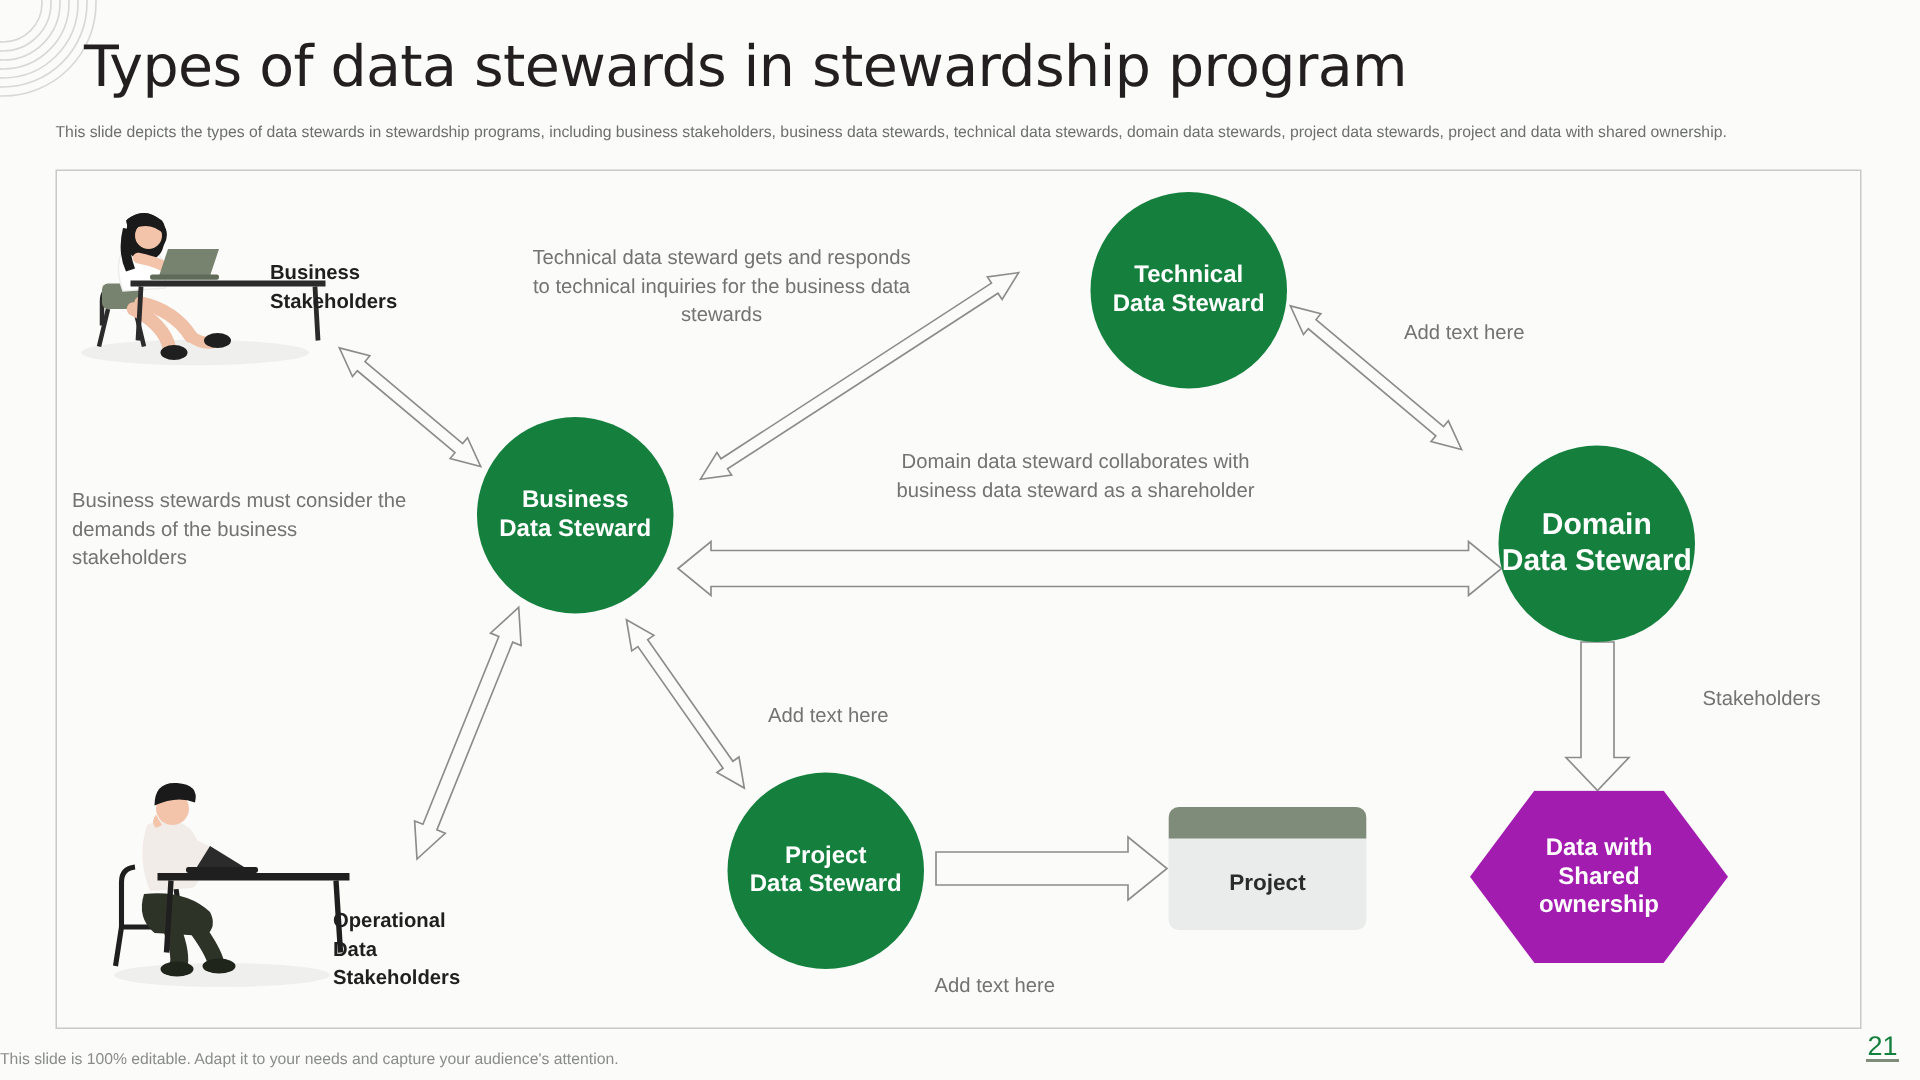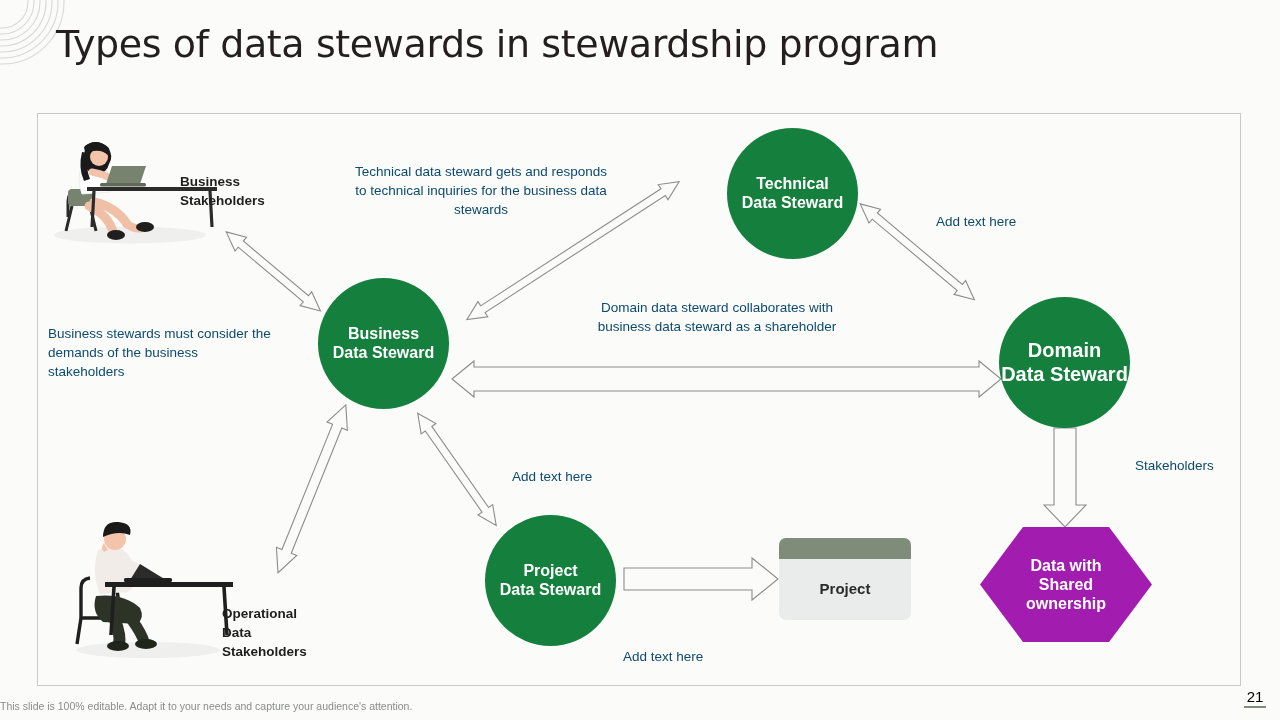--- a/index.html
+++ b/index.html
@@ -41,21 +41,21 @@
 
   
   .footer-note {
     position: absolute; left: 0; top: 700px; width: 1240px;
     text-align: left; font-size: 10.5px; color: #8a8c8b;
   }
   .page-num {
     position: absolute; right: 12px; top: 690px;
     text-align: center; width: 26px;
   }
-  .page-num .n { font-size: 15px; color: #000000; line-height: 14px; }
+  .page-num .n { font-size: 18px; color: #15803d; line-height: 14px; }
   .page-num .bar { width: 22px; height: 2px; background: #7f8c79; margin: 2px auto 0; }
 
   
   .layer { position: absolute; left: 0; top: 0; width: 1280px; height: 720px; pointer-events: none; }
 
   
   .node {
     position: absolute;
     display: flex; align-items: center; justify-content: center;
     text-align: center;
@@ -89,21 +89,21 @@
     background: #7f8c79;
   }
   .project-box .lbl {
     position: relative; top: 9px;
     font-size: 15px; font-weight: bold; color: #2b2b2b;
   }
 
   
   .lab { position: absolute; color: #3b3b3b; }
   .lab-bold { font-weight: bold; font-size: 13.5px; line-height: 19px; color: #1f1f1f; }
-  .lab-norm { font-size: 13.5px; line-height: 19px; color: #0c4a6e; }
+  .lab-norm { font-size: 13.5px; line-height: 19px; color: #737373; }
   .lab-center { text-align: center; }
 
   .t-bizstake { left: 180px; top: 172px; width: 150px; }
   .t-tech-note { left: 350px; top: 162px; width: 262px; }
   .t-addtext-1 { left: 936px; top: 212px; width: 140px; }
   .t-bizdemand { left: 48px; top: 324px; width: 226px; }
   .t-domain-note { left: 592px; top: 298px; width: 250px; }
   .t-stakeholders { left: 1135px; top: 456px; width: 120px; }
   .t-oper-note { left: 75px; top: 445px; width: 260px; }
   .t-addtext-2 { left: 512px; top: 467px; width: 140px; }
@@ -126,20 +126,21 @@
       <circle cx="36" cy="38" r="32"></circle>
       <circle cx="36" cy="38" r="38"></circle>
       <circle cx="36" cy="38" r="44"></circle>
       <circle cx="36" cy="38" r="50"></circle>
       <circle cx="36" cy="38" r="56"></circle>
       <circle cx="36" cy="38" r="62"></circle>
     </g>
   </svg>
 
   <div class="title">Types of data stewards in stewardship program</div>
+  <div class="subtitle">This slide depicts the types of data stewards in stewardship programs, including business stakeholders, business data stewards, technical data stewards, domain data stewards, project data stewards, project and data with shared ownership.</div>
 
   <div class="frame"></div>
 
   <svg class="layer" viewBox="0 0 1280 720">
     <g fill="#fbfbfa" stroke="#8c8c8c" stroke-width="1.1" stroke-linejoin="miter">
 
       <g transform="translate(232,225) rotate(40)">
         <path d="M0,9 L19,0 L19,5 L104,5 L104,0 L123,9 L104,18 L104,13 L19,13 L19,18 Z"></path>
       </g>
 

